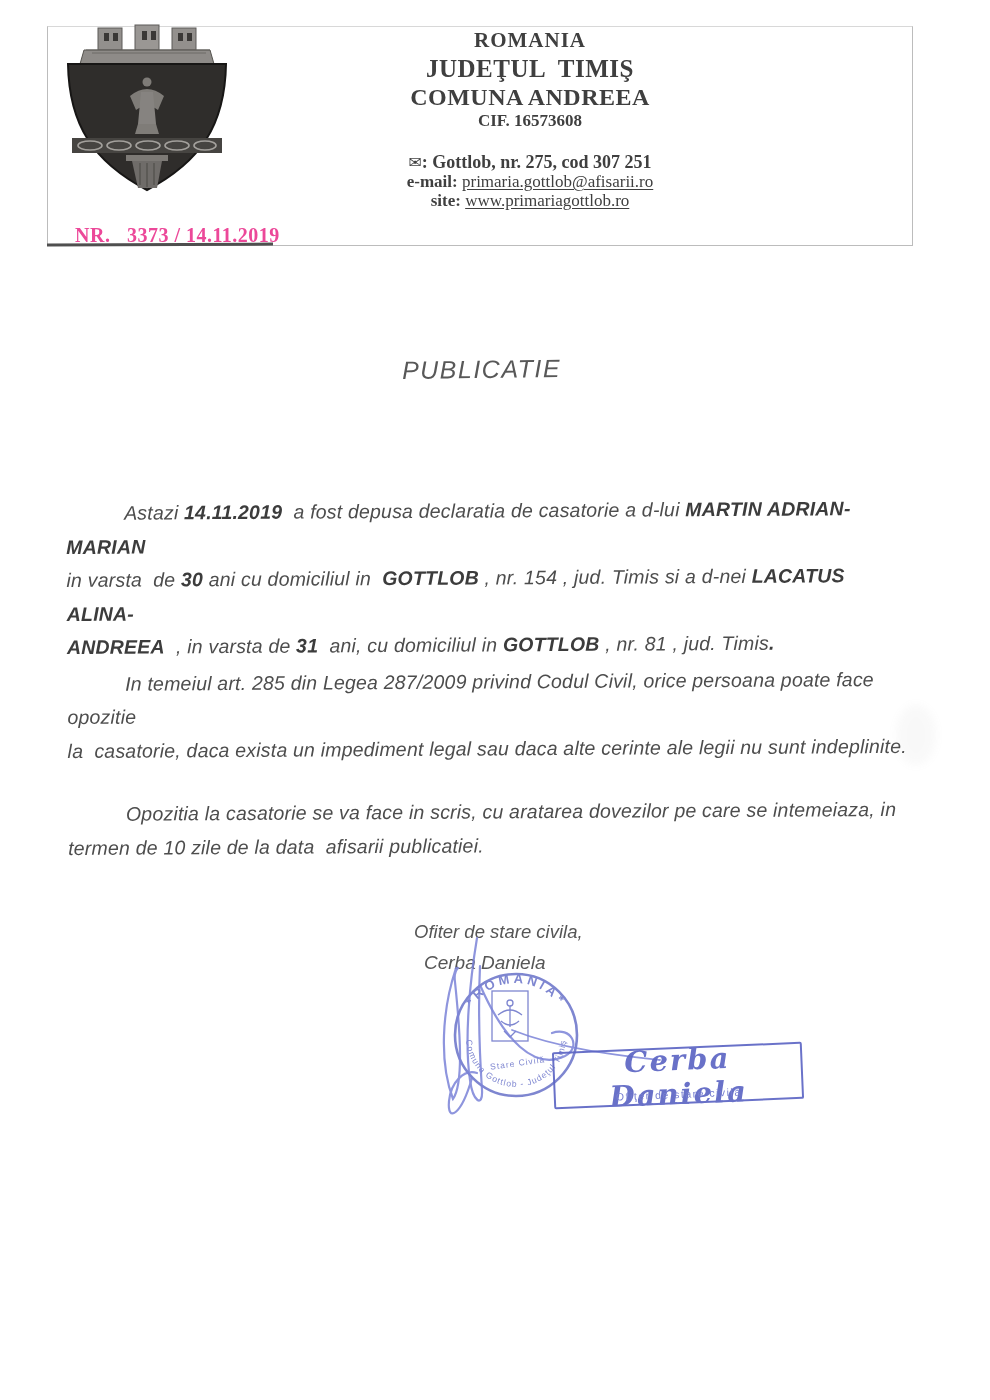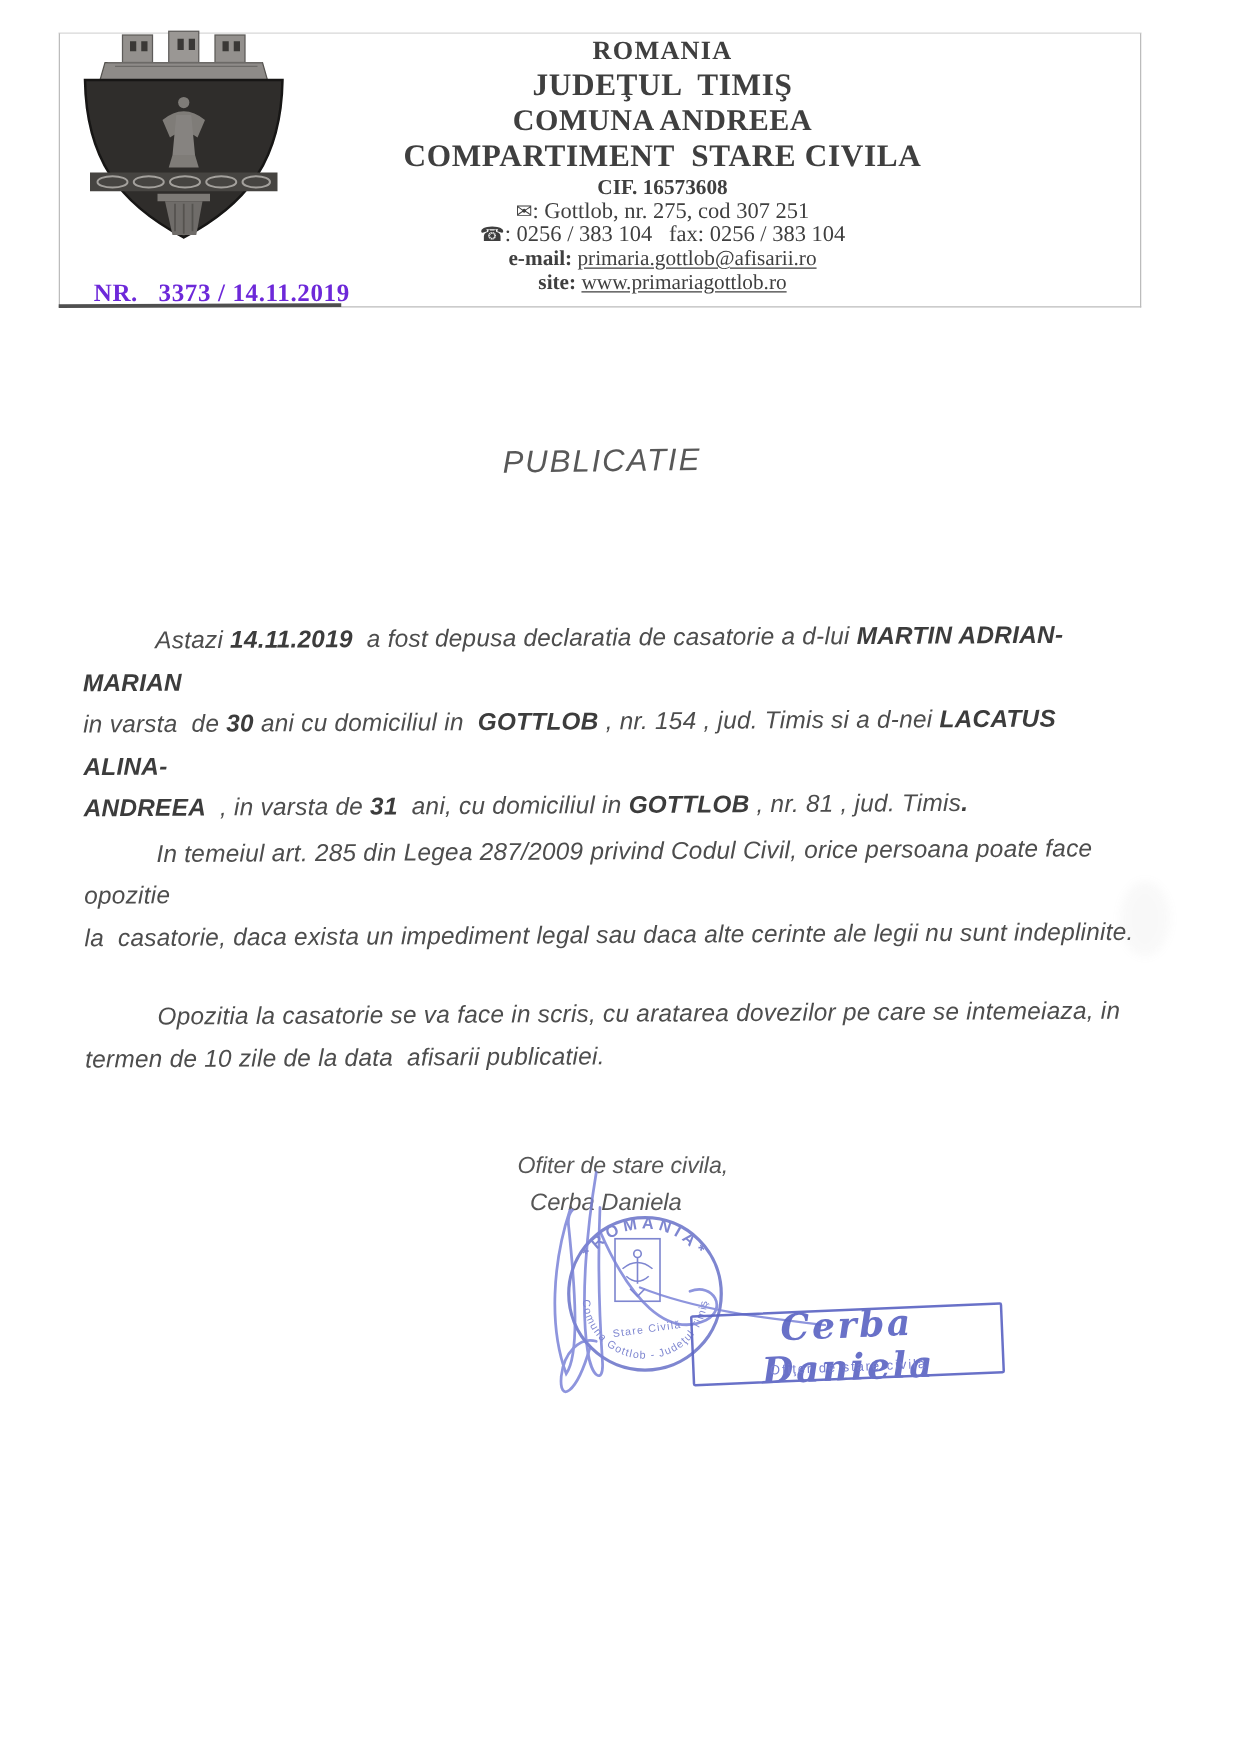--- a/index.html
+++ b/index.html
@@ -24,29 +24,29 @@
   .header-text {
     position: absolute; left: 180px; top: 27px; width: 700px;
     text-align: center;
   }
   .hl { white-space: pre-wrap; }
   .hl.country     { font-size: 21px; font-weight: bold; letter-spacing: 1px;   line-height: 27px; }
   .hl.county      { font-size: 25px; font-weight: bold; letter-spacing: .5px;  line-height: 29px; }
   .hl.commune     { font-size: 24px; font-weight: bold; letter-spacing: .5px;  line-height: 28px; }
   .hl.department  { font-size: 25px; font-weight: bold; letter-spacing: .5px;  line-height: 29px; }
   .hl.cif         { font-size: 17px; font-weight: bold; line-height: 19px; }
-  .hl.contact     { font-size: 18px; font-weight: normal; line-height: 19px; }
+  .hl.contact     { font-size: 18px; font-weight: bold; line-height: 19px; margin-top: 23px; }
   .hl.weblines    { font-size: 17px; line-height: 19px; }
   .hl .glyph      { font-family: "DejaVu Sans", sans-serif; font-size: 16px; }
   .hl .lab        { font-weight: bold; }
   .hl .u          { font-weight: normal; text-decoration: underline; text-underline-offset: 2px; }
   .nr {
     position: absolute; left: 75px; top: 224px;
     font-size: 20px; font-weight: bold; letter-spacing: .5px;
-    white-space: pre-wrap; color: #6d28d9;
+    white-space: pre-wrap; color: #ec4899;
   }
   .nr-underline {
     position: absolute; left: 47px; top: 243px;
     width: 226px; height: 3px; background: #4f4f4f;
     transform: rotate(-0.2deg);
   }
 
   
   .title {
     position: absolute; left: 402px; top: 355px;
@@ -151,24 +151,22 @@
       <rect x="64" y="133" width="42" height="6" fill="#7d7a76"></rect>
       <path d="M70 139 L100 139 L95 166 L76 166 Z" fill="#6f6c69"></path>
       <path d="M78 141 L78 163 M85 141 L85 165 M92 141 L92 163" stroke="#55534f" stroke-width="1.4" fill="none"></path>
     </g>
   </svg>
 
   <div class="header-text">
     <div class="hl country">ROMANIA</div>
     <div class="hl county">JUDEŢUL  TIMIŞ</div>
     <div class="hl commune">COMUNA ANDREEA</div>
-    <div class="hl department">COMPARTIMENT  STARE CIVILA</div>
     <div class="hl cif">CIF. 16573608</div>
     <div class="hl contact"><span class="glyph">✉</span><span>: Gottlob, nr. 275, cod 307 251</span></div>
-    <div class="hl contact"><span class="glyph">☎</span><span>: 0256 / 383 104   fax: 0256 / 383 104</span></div>
     <div class="hl weblines"><span class="lab">e-mail: </span><span class="u">primaria.gottlob@afisarii.ro</span></div>
     <div class="hl weblines"><span class="lab">site: </span><span class="u">www.primariagottlob.ro</span></div>
   </div>
 
   <div class="nr">NR.   3373 / 14.11.2019</div>
   <div class="nr-underline"></div>
 
   <div class="title">PUBLICATIE</div>
 
   <div class="doc-body">

